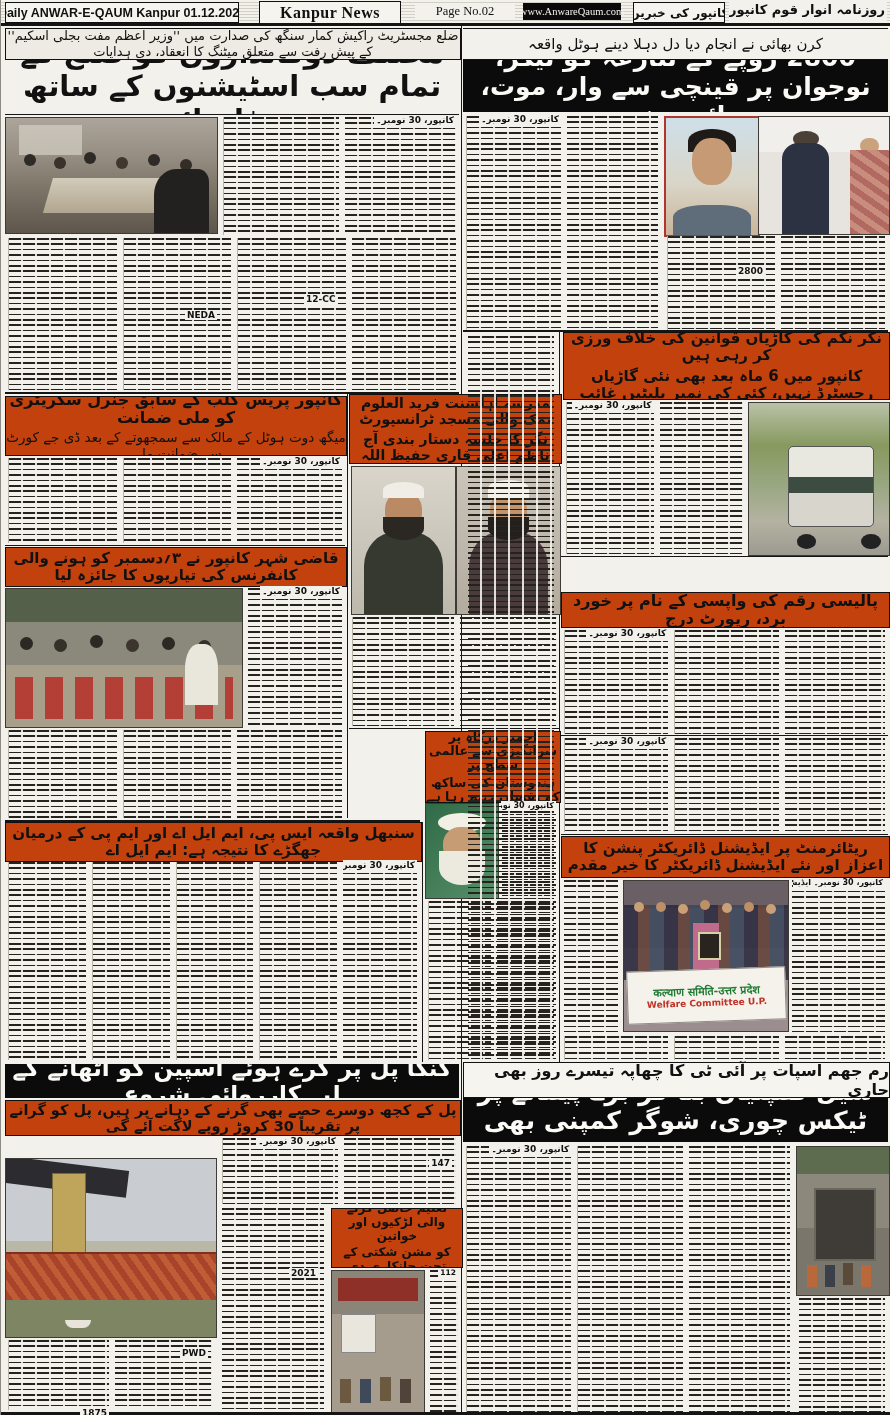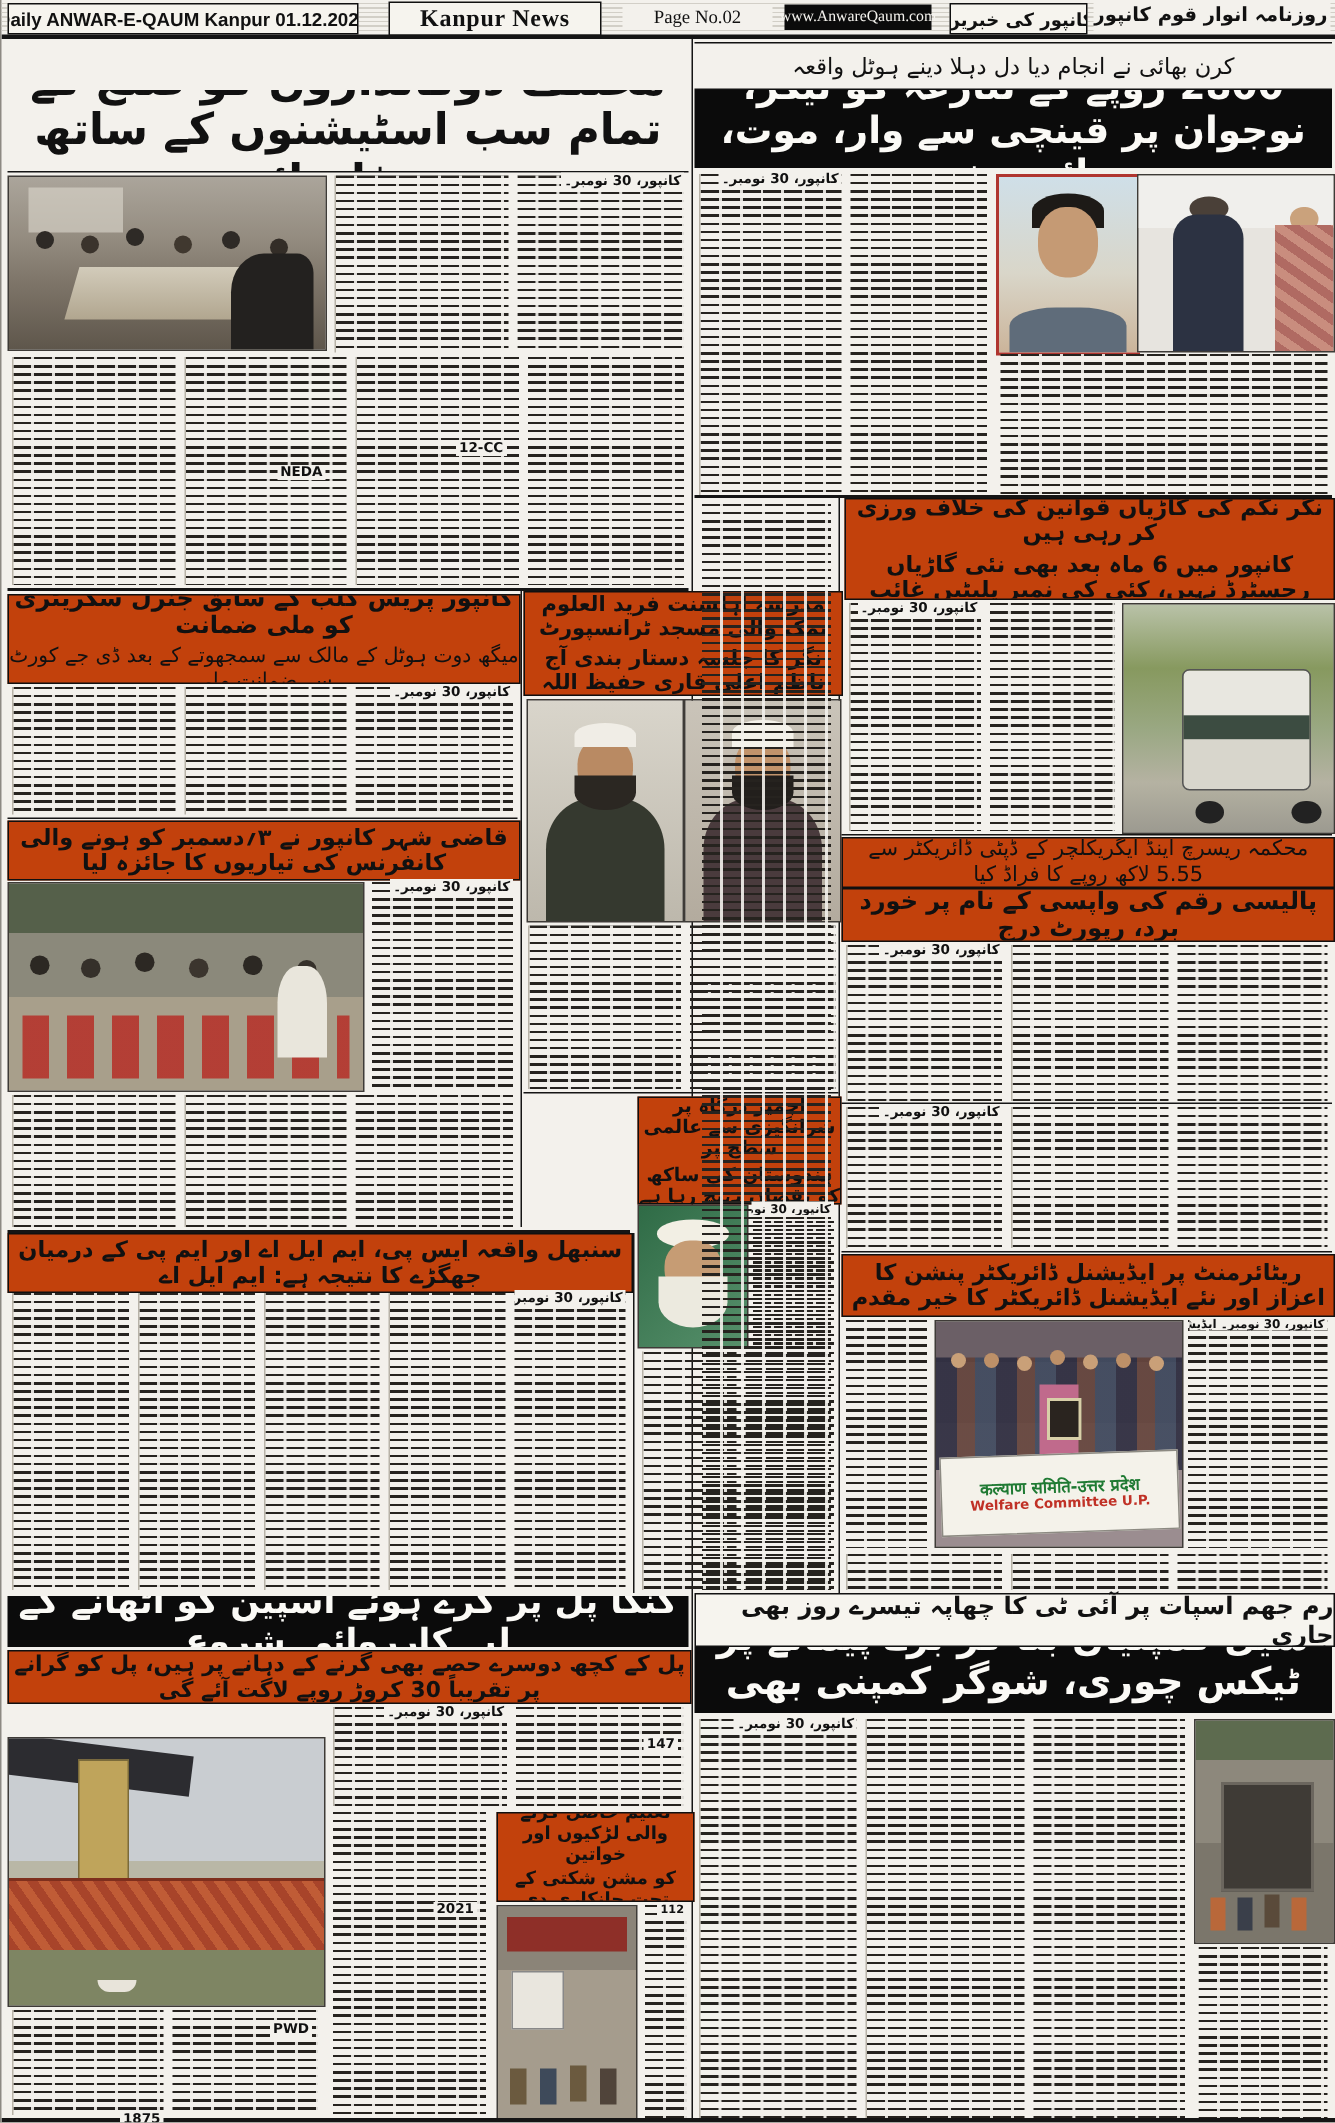--- a/index.html
+++ b/index.html
@@ -40,20 +40,21 @@
   <div class="abs hdrbox" style="left:4px;top:2px;width:232px;height:19px;font-size:12.5px;font-weight:bold;font-family:'Liberation Sans',sans-serif;">Daily ANWAR-E-QAUM Kanpur 01.12.2024</div>
   <div class="abs hdrbox" style="left:258px;top:1px;width:140px;height:21px;font-size:16px;font-weight:bold;font-family:'Liberation Serif',serif;letter-spacing:.5px;">Kanpur News</div>
   <div class="abs" style="left:414px;top:4px;width:100px;height:15px;font-size:12.5px;font-family:'Liberation Serif',serif;background:#f3f1ec;text-align:center;">Page No.02</div>
   <div class="abs" style="left:522px;top:3px;width:98px;height:17px;background:#0b0b0b;color:#f5f3ee;font-size:10.5px;display:flex;align-items:center;justify-content:center;font-family:'Liberation Serif',serif;">www.AnwareQaum.com</div>
   <div class="abs hdrbox urdu" style="left:632px;top:2px;width:90px;height:19px;font-size:12px;font-weight:bold;">کانپور کی خبریں</div>
   <div class="abs urdu" style="left:728px;top:2px;width:158px;height:19px;font-size:13px;font-weight:bold;text-align:left;background:#f3f1ec;overflow:hidden;">روزنامہ انوار قوم کانپور</div>
   <div class="abs hr" style="left:0;top:23px;width:890px;height:3px;"></div>
 
   <div class="abs vr" style="left:460px;top:26px;height:1386px;"></div>
 
+  <div class="abs box urdu kick" style="left:4px;top:28px;width:454px;height:30px;background:#edebe4;">ضلع مجسٹریٹ راکیش کمار سنگھ کی صدارت میں ''وزیر اعظم مفت بجلی اسکیم'' کے پیش رفت سے متعلق میٹنگ کا انعقاد، دی ہدایات</div>
   <div class="abs urdu hl" style="left:4px;top:60px;width:454px;height:54px;font-size:29px;display:flex;align-items:center;justify-content:center;text-align:center;overflow:hidden;">مختلف دوکانداروں کو ضلع کے تمام سب اسٹیشنوں کے ساتھ جوڑا جائے</div>
   <div class="abs hr" style="left:4px;top:114px;width:454px;height:1px;"></div>
 
   <div class="abs ph" style="left:4px;top:117px;width:211px;height:115px;background:linear-gradient(180deg,#aba59b 0%,#948c80 35%,#7d7468 62%,#5e564b 100%);">
     <div style="position:absolute;left:6%;top:6%;width:30%;height:26%;background:#d8d4ca;opacity:.65;"></div>
     <div style="position:absolute;left:20%;top:52%;width:62%;height:30%;background:linear-gradient(#d2cbba,#b1a68f);transform:skewX(-16deg);"></div>
     <div style="position:absolute;left:18px;top:36px;width:12px;height:12px;border-radius:50%;background:#2e2a26;box-shadow:30px 3px 0 #3a332c,60px -2px 0 #2e2a26,92px 3px 0 #40382f,124px 0 0 #2e2a26,156px 5px 0 #332d27;"></div>
     <div style="position:absolute;right:4%;bottom:0;width:26%;height:56%;background:#23211f;border-radius:40% 20% 0 0;"></div>
   </div>
   <div class="abs cols" style="left:219px;top:117px;width:239px;height:118px;">
@@ -177,20 +178,23 @@
   </div>
   <div class="abs ph" style="left:757px;top:116px;width:130px;height:117px;background:#e7e4df;">
     <div style="position:absolute;left:0;top:0;width:100%;height:30%;background:#f0efec;"></div>
     <div style="position:absolute;left:26%;top:12%;width:20%;height:14%;border-radius:50%;background:#4a4038;"></div>
     <div style="position:absolute;left:18%;top:22%;width:36%;height:78%;background:#2c3242;border-radius:16px 16px 0 0;"></div>
     <div style="position:absolute;right:8%;top:18%;width:14%;height:14%;border-radius:50%;background:#caa27c;"></div>
     <div style="position:absolute;right:0;top:28%;width:30%;height:72%;background:repeating-linear-gradient(35deg,#b06a62 0 6px,#c98d7e 6px 12px);"></div>
   </div>
   <div class="abs cols" style="left:663px;top:236px;width:224px;height:94px;">
     <div class="col tx"></div>
+    <div class="col tx">
+        <span class="chip" style="top:30px;right:10px;">2800</span>
+      </div>
   </div>
   <div class="abs hr" style="left:462px;top:330px;width:425px;height:2px;"></div>
 
   <div class="abs cols" style="left:464px;top:336px;width:92px;height:724px;">
     <div class="col tx"></div>
   </div>
 
   <div class="abs box urdu" style="left:562px;top:332px;width:325px;height:66px;">
     <div class="hl" style="font-size:15px;">نگر نگم کی گاڑیاں قوانین کی خلاف ورزی کر رہی ہیں</div>
     <div class="hl" style="font-size:15px;margin-top:3px;">کانپور میں 6 ماہ بعد بھی نئی گاڑیاں رجسٹرڈ نہیں، کئی کی نمبر پلیٹیں غائب</div>
@@ -201,21 +205,20 @@
         <span class="dl">کانپور، 30 نومبر۔</span>
       </div>
   </div>
   <div class="abs ph" style="left:747px;top:402px;width:140px;height:152px;background:linear-gradient(180deg,#b9c2a8 0%,#87995f 28%,#9aa883 55%,#b5b2a2 78%,#9c9a90 100%);">
     <div style="position:absolute;left:28%;top:28%;width:60%;height:52%;background:linear-gradient(#e8e7e0 0 38%,#3c4c41 38% 58%,#d8d6cc 58% 100%);border:1px solid #555;border-radius:5px;"></div>
     <div style="position:absolute;left:34%;bottom:4%;width:14%;height:10%;border-radius:50%;background:#222;"></div>
     <div style="position:absolute;right:6%;bottom:4%;width:14%;height:10%;border-radius:50%;background:#222;"></div>
   </div>
   <div class="abs hr" style="left:560px;top:556px;width:327px;height:1px;"></div>
 
-  <div class="abs box urdu kick" style="left:560px;top:558px;width:327px;height:32px;font-size:14px;">محکمہ ریسرچ اینڈ ایگریکلچر کے ڈپٹی ڈائریکٹر سے 5.55 لاکھ روپے کا فراڈ کیا</div>
   <div class="abs box urdu hl" style="left:560px;top:592px;width:327px;height:34px;font-size:16px;letter-spacing:1px;">پالیسی رقم کی واپسی کے نام پر خورد برد، رپورٹ درج</div>
   <div class="abs cols" style="left:560px;top:630px;width:327px;height:104px;">
     <div class="col tx"></div>
     <div class="col tx"></div>
     <div class="col tx">
         <span class="dl">کانپور، 30 نومبر۔</span>
       </div>
   </div>
   <div class="abs hr" style="left:560px;top:735px;width:327px;height:1px;"></div>
 

